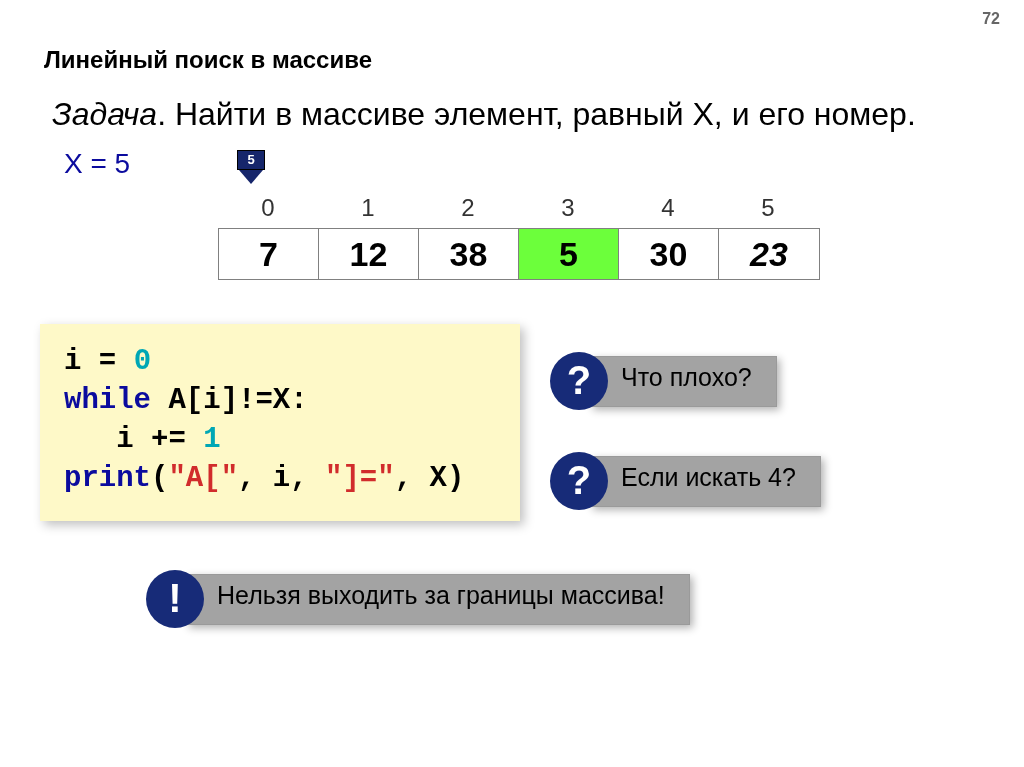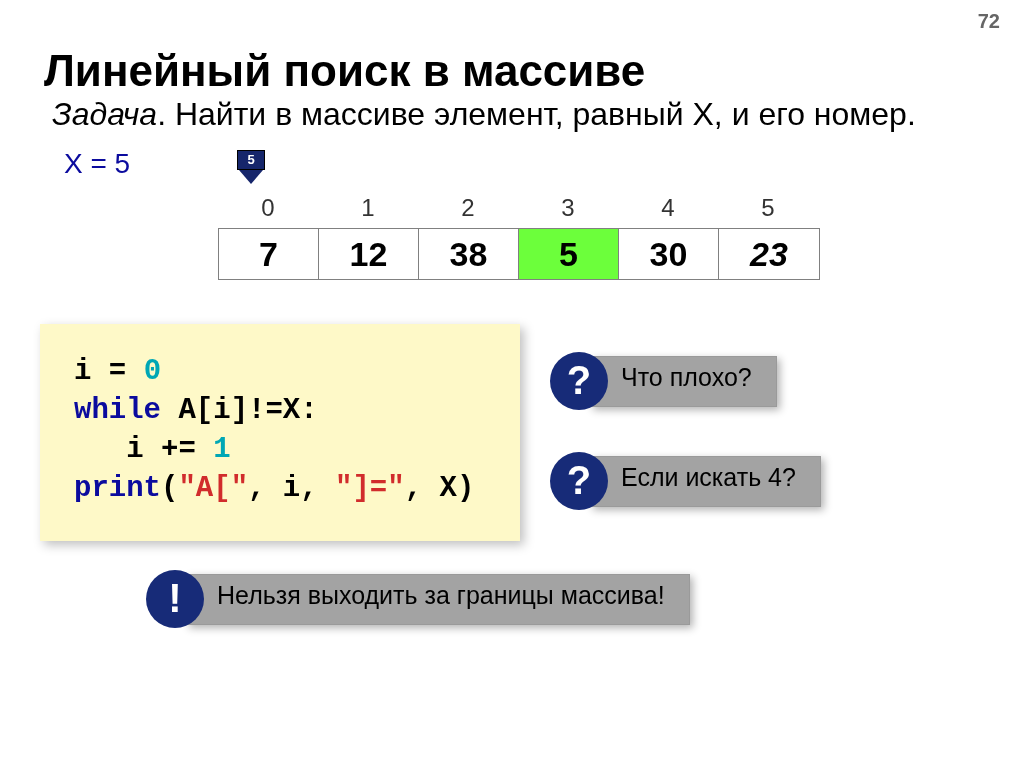--- a/index.html
+++ b/index.html
@@ -10,29 +10,29 @@
     height: 767px;
     font-family: Arial, Helvetica, sans-serif;
     background: #fff;
     position: relative;
     color: #000;
   }
   .page-number {
     position: absolute;
     top: 10px;
     right: 24px;
-    font-size: 20px;
+    font-size: 16px;
     font-weight: bold;
     color: #666;
   }
   .title {
     position: absolute;
     top: 46px;
     left: 44px;
-    font-size: 44px;
+    font-size: 24px;
     font-weight: bold;
   }
   .task {
     position: absolute;
     top: 96px;
     left: 52px;
     font-size: 32px;
   }
   .task-label { font-style: italic; }
   .x-eq {
@@ -102,21 +102,21 @@
   .code-block {
     position: absolute;
     top: 324px;
     left: 40px;
     width: 480px;
     padding: 10px 16px 14px;
     background: #fef9c8;
     box-shadow: 4px 4px 10px rgba(0,0,0,.25);
   }
   .code-block pre {
-    margin: 18px;
+    margin: 8px;
     font-family: "Courier New", monospace;
     font-size: 29px;
     font-weight: bold;
     line-height: 1.35;
     color: #000;
   }
   .code-block .kw { color: #0b0b9e; }
   .code-block .num { color: #00a7b5; }
   .code-block .str { color: #d12c2c; }
   .callout {

